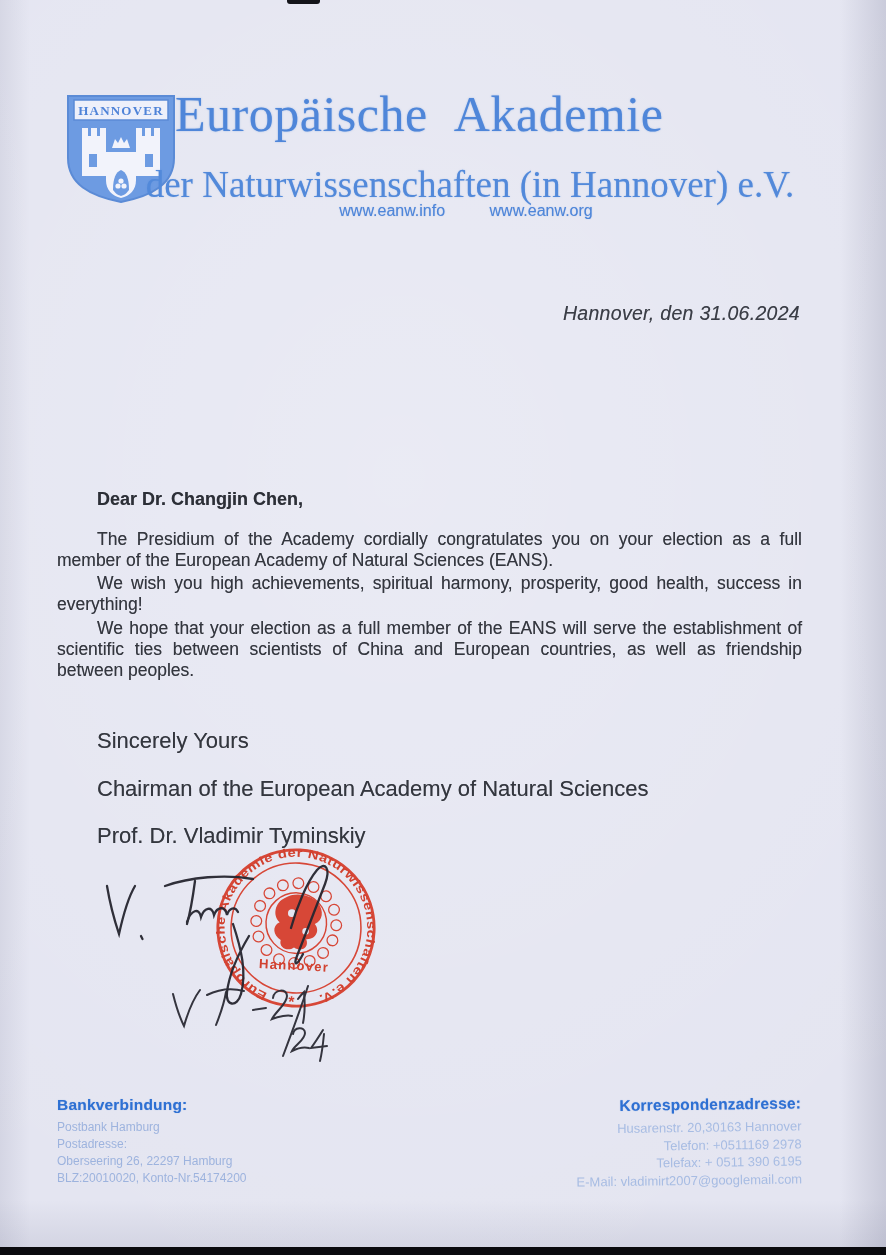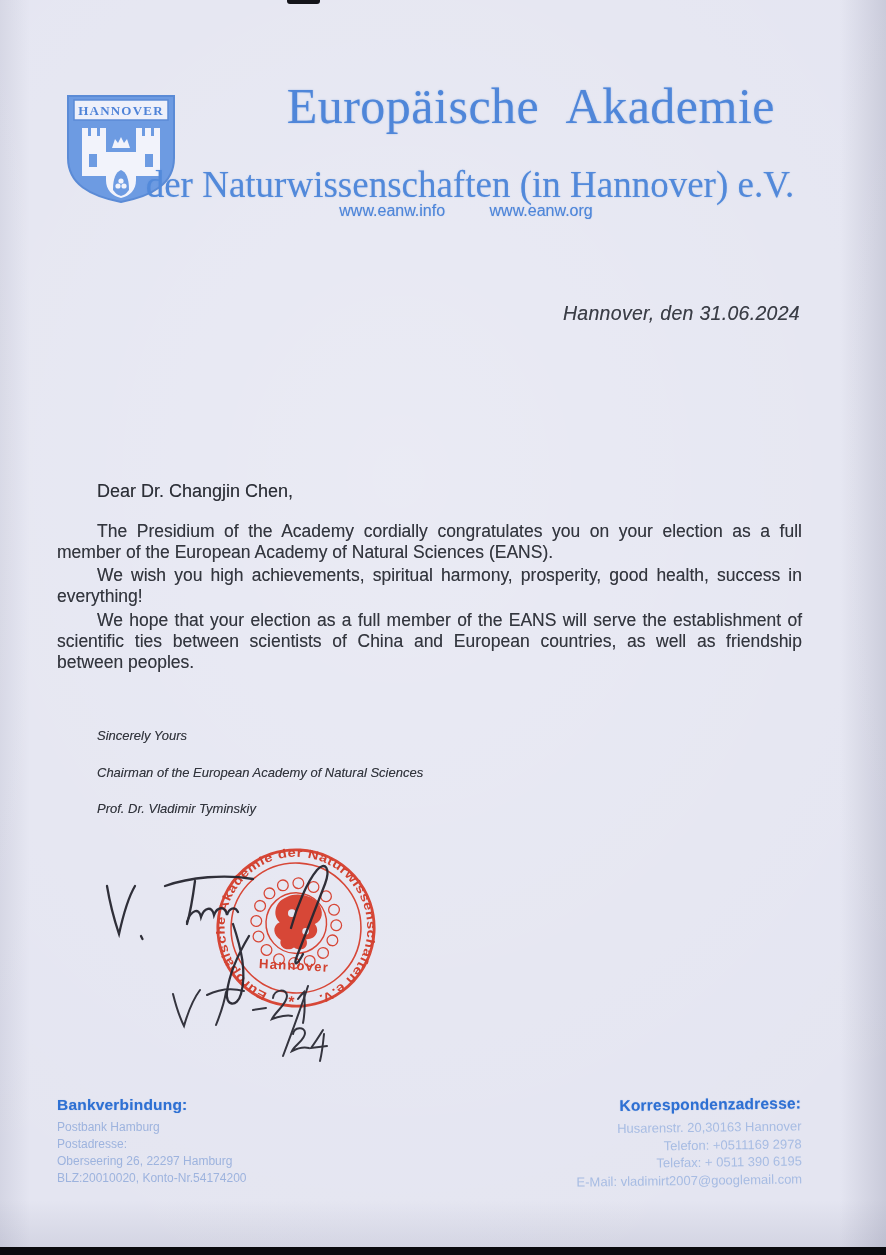--- a/index.html
+++ b/index.html
@@ -12,47 +12,47 @@
       linear-gradient(0deg, rgba(138,140,164,0.22) 0px, rgba(138,140,164,0) 55px);
     font-family:"Liberation Sans", sans-serif;
     color:#33363e;
   }
   .edge-notch-top { position:absolute; left:287px; top:0; width:33px; height:4px; background:#14141a; border-radius:0 0 3px 3px; }
   .edge-bar-bottom { position:absolute; left:0; bottom:0; width:886px; height:8px; background:#0a0a0e; }
 
   
   .crest { position:absolute; left:62px; top:92px; width:118px; height:114px; }
   .org-title {
-    position:absolute; left:175px; top:78px; width:600px; margin:0;
-    text-align:right; font-family:"Liberation Serif", serif; font-weight:400;
+    position:absolute; left:175px; top:86px; width:600px; margin:0;
+    text-align:left; font-family:"Liberation Serif", serif; font-weight:400;
     font-size:50px; line-height:56px; color:#4f86d9; word-spacing:16px; letter-spacing:0.5px;
     text-shadow:0 0 1.6px rgba(79,134,217,0.55);
   }
   .org-subtitle {
     position:absolute; left:130px; top:163px; width:680px; margin:0;
     text-align:center; font-family:"Liberation Serif", serif; font-weight:400;
     font-size:37px; color:#5289da; text-shadow:0 0 1.2px rgba(82,137,218,0.5);
   }
   .org-links { position:absolute; left:46px; top:202px; width:840px; text-align:center;
     font-size:16px; color:#4f86d9; text-shadow:0 0 1px rgba(79,134,217,0.5); }
   .org-links span { margin:12px 20px; }
 
   
   .dateline { position:absolute; right:86px; top:302px; font-size:19.5px; font-style:italic;
     color:#3a3d46; letter-spacing:0.3px; text-shadow:0 0 0.6px rgba(58,61,70,0.5); }
 
   
   .letter-body { position:absolute; left:57px; top:481px; width:745px;
     font-size:17.5px; line-height:20.8px; text-align:justify;
     text-shadow:0 0 0.6px rgba(51,54,62,0.5); }
-  .salutation { font-weight:normal; font-size:18px; color:#2c2f37; margin:0 0 19px 40px; }
+  .salutation { font-weight:bold; font-size:18px; color:#2c2f37; margin:8px 0 19px 40px; }
   .letter-body p.para { margin:0 0 3px 0; text-indent:40px; }
 
-  .closing-block { position:absolute; left:97px; top:728px; font-size:13px;
-    color:#33363e; text-shadow:0 0 0.6px rgba(51,54,62,0.5);font-style:italic; }
+  .closing-block { position:absolute; left:97px; top:728px; font-size:22px;
+    color:#33363e; text-shadow:0 0 0.6px rgba(51,54,62,0.5); }
   .closing-block p { margin:0 0 21.5px 0; }
 
   
   .stamp { position:absolute; left:213px; top:845px; width:166px; height:166px;
     transform:rotate(3deg); opacity:0.92; }
   .signature-ink { position:absolute; left:95px; top:860px; width:260px; height:155px; }
   .reference-ink { position:absolute; left:165px; top:982px; width:175px; height:85px; }
 
   
   .footer-heading { font-size:15.5px; font-weight:bold; color:#2e70d3; margin:0 0 5px 0;

